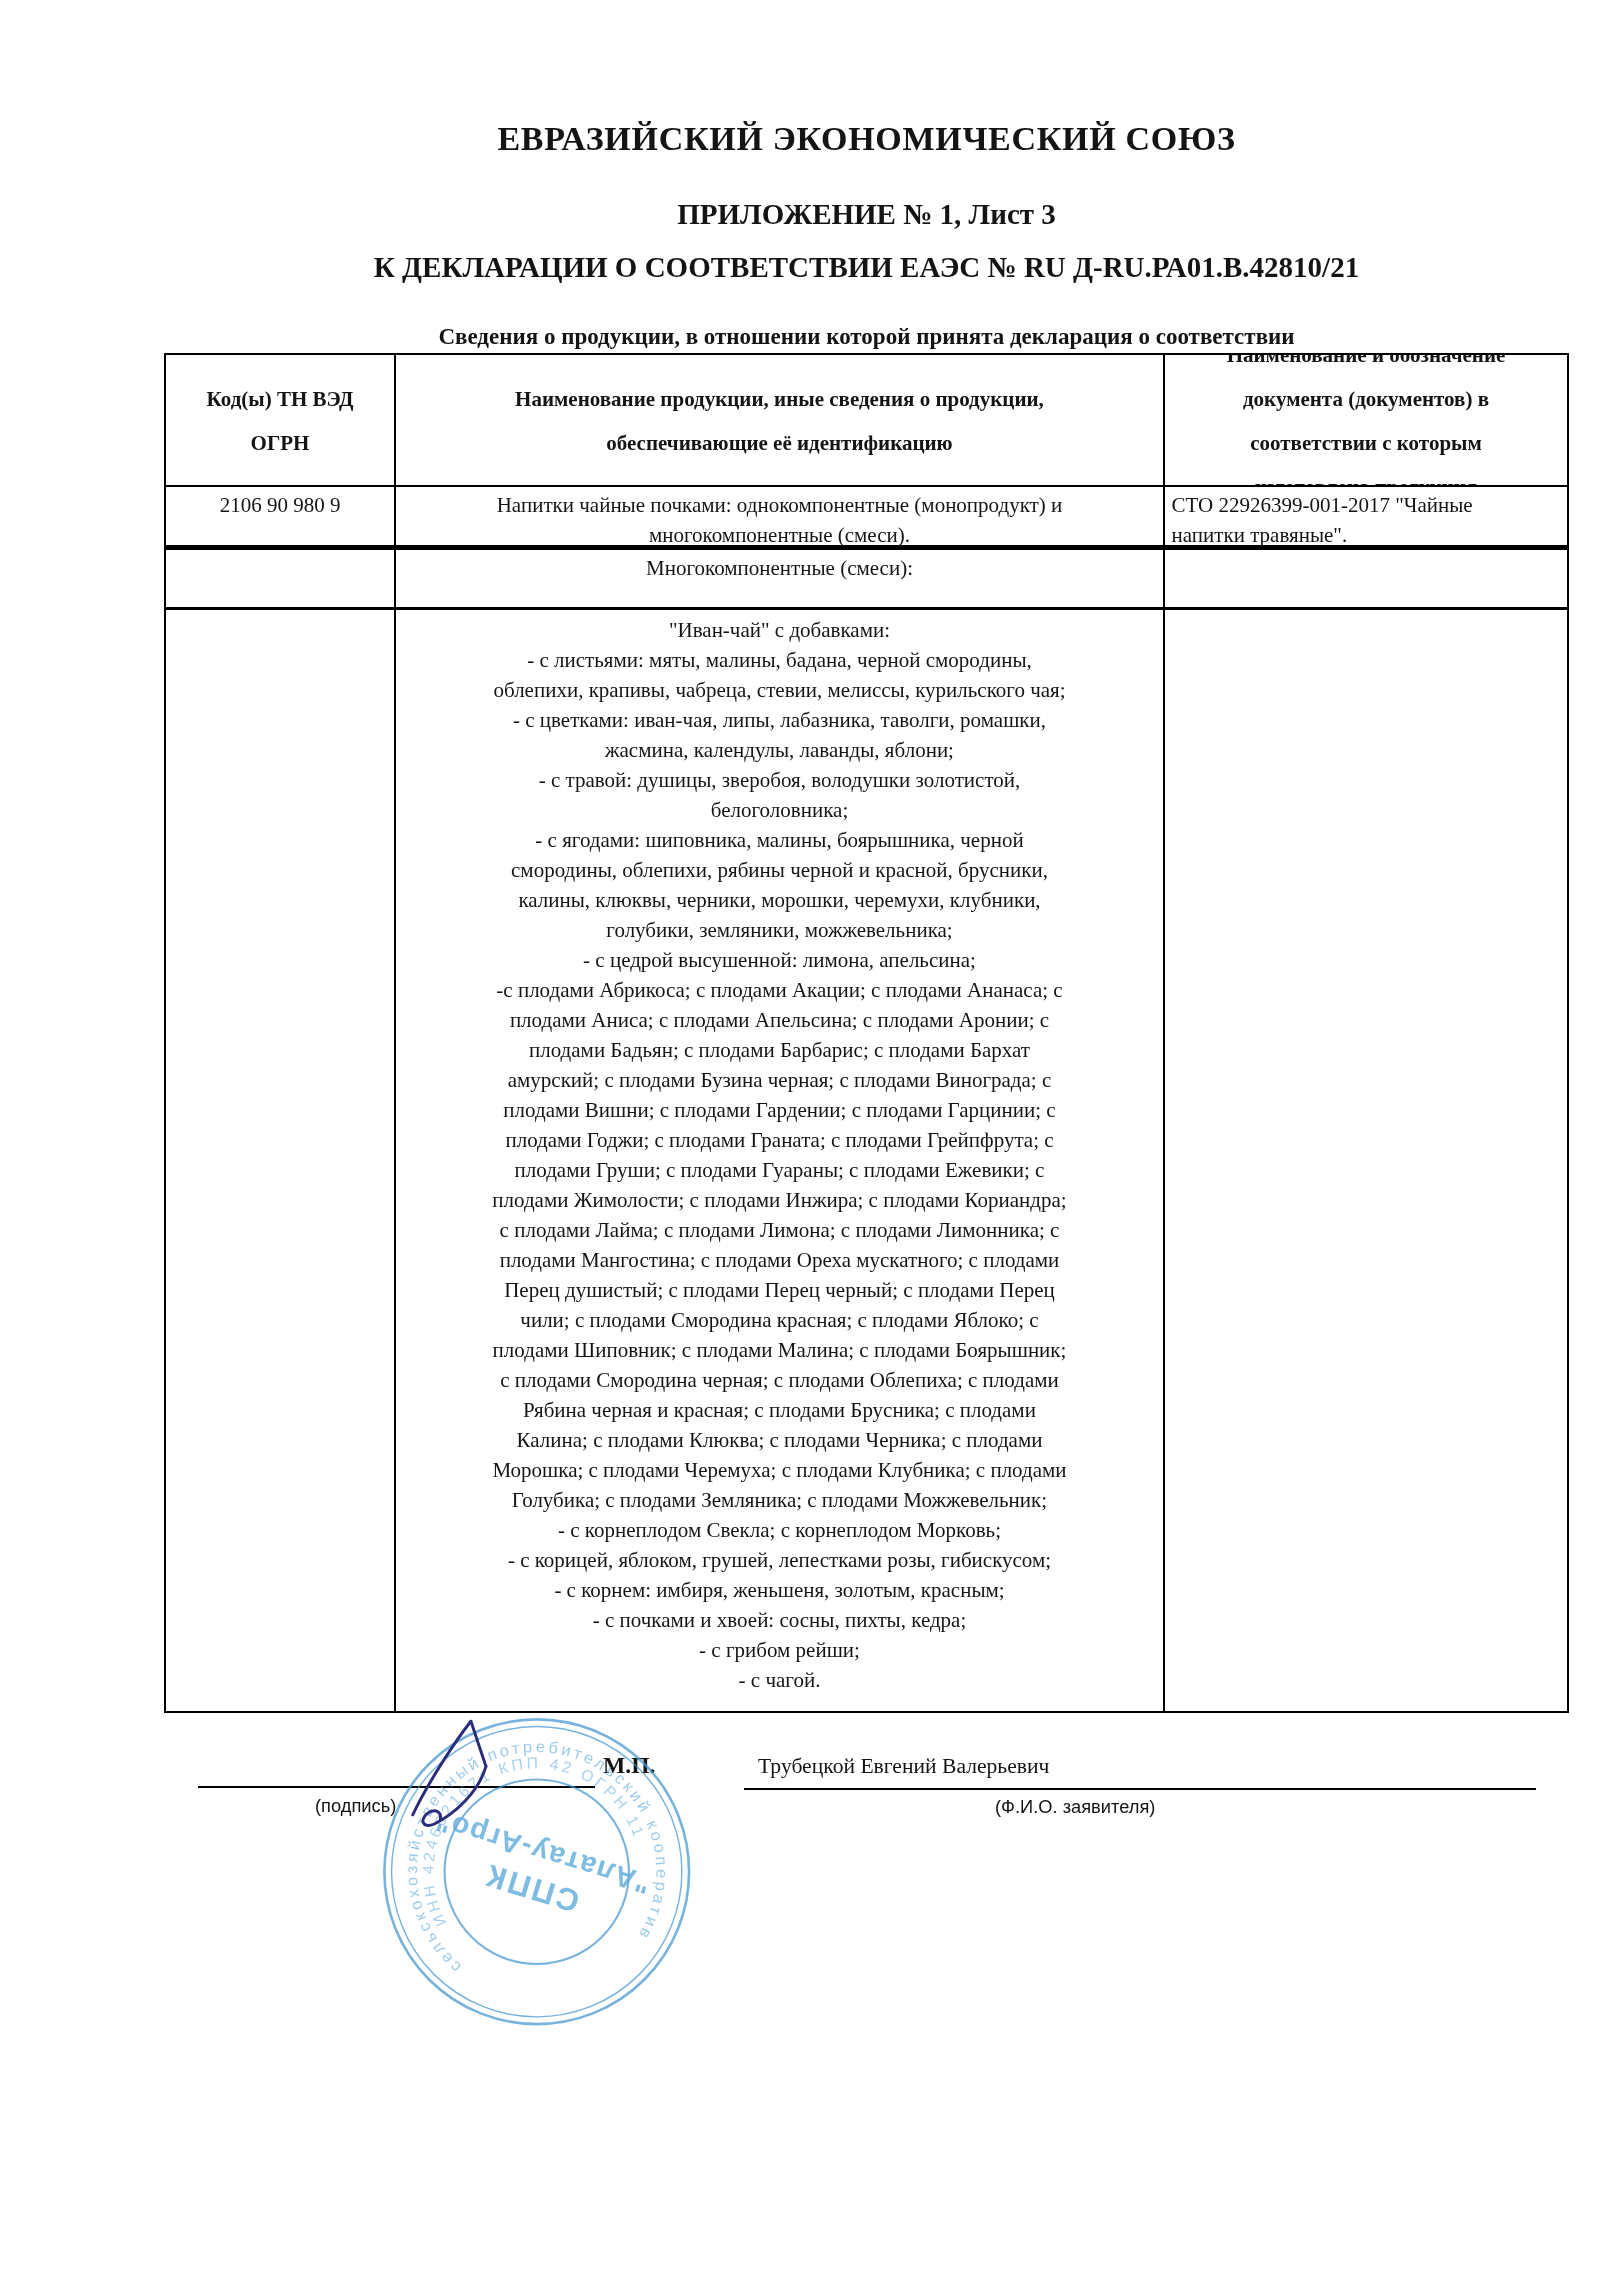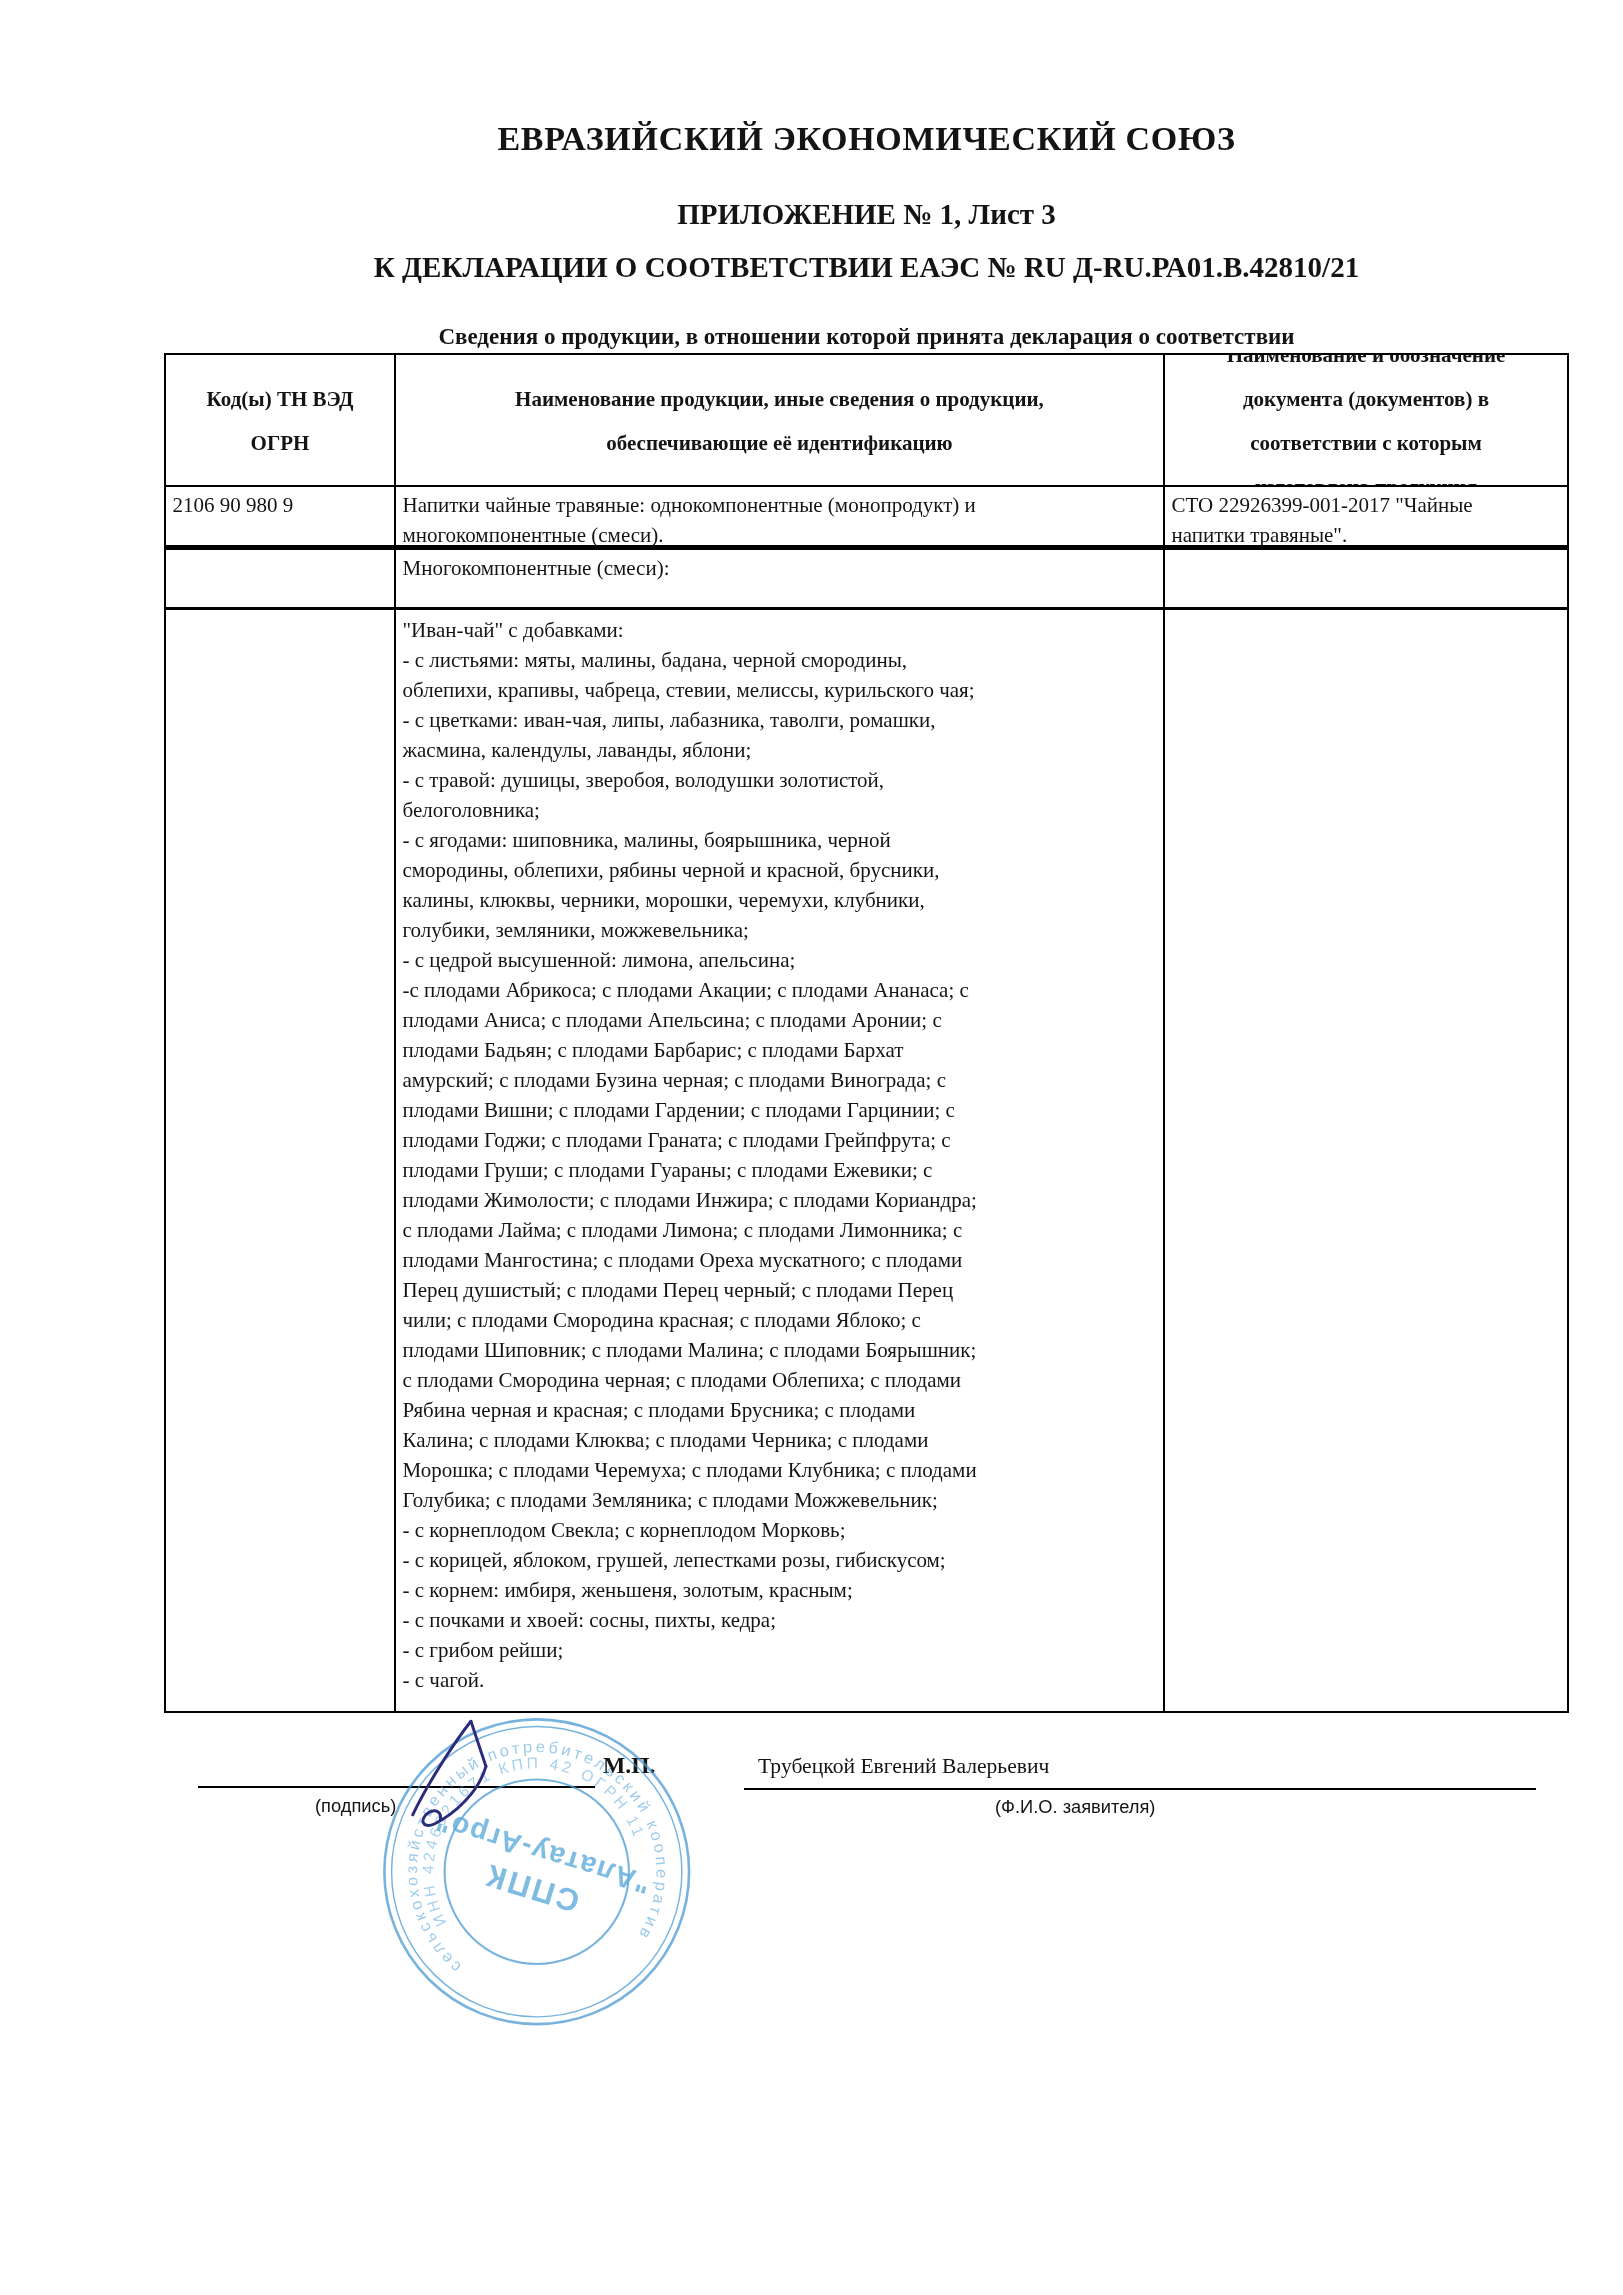--- a/index.html
+++ b/index.html
@@ -15,21 +15,21 @@
 
   .tbl{
     position:absolute;left:164px;top:353px;width:1405px;height:1360px;
     border:2.6px solid #000;box-sizing:border-box;
     display:grid;
     grid-template-columns:230px 769px 1fr;
     grid-template-rows:132px 63px 60px 1fr;
     font-size:21px;line-height:30px;
   }
   .cell{box-sizing:border-box;padding:2.6px 6.5px 0 6.5px;white-space:pre-line;overflow:hidden;}
-  .c1,.c2{border-right:2px solid #000;}
+  .c1,.c2{border-right:2px solid #000;text-align:center;}
   .hrow{border-bottom:2.6px solid #000;font-weight:bold;text-align:center;
         display:flex;align-items:center;justify-content:center;line-height:44px;}
   .r1{border-bottom:5.2px solid #000;}
   .r2{border-bottom:3.9px solid #000;}
   .r3{padding-top:5.2px;}
   .tline{line-height:30px;}
 
   .sig-line{position:absolute;height:0;border-top:2px solid #000;}
   .sig-line-left{left:198px;top:1786px;width:397px;}
   .sig-line-right{left:744px;top:1788px;width:792px;}
@@ -54,21 +54,21 @@
   <div class="cell hrow c1">Код(ы) ТН ВЭД
 ОГРН</div>
   <div class="cell hrow c2">Наименование продукции, иные сведения о продукции,
 обеспечивающие её идентификацию</div>
   <div class="cell hrow c3">Наименование и обозначение
 документа (документов) в
 соответствии с которым
 изготовлена продукция</div>
 
   <div class="cell r1 c1">2106 90 980 9</div>
-  <div class="cell r1 c2">Напитки чайные травяные: однокомпонентные (монопродукт) и
+  <div class="cell r1 c2">Напитки чайные почками: однокомпонентные (монопродукт) и
 многокомпонентные (смеси).</div>
   <div class="cell r1 c3">СТО 22926399-001-2017 "Чайные
 напитки травяные".</div>
 
   <div class="cell r2 c1"></div>
   <div class="cell r2 c2">Многокомпонентные (смеси):</div>
   <div class="cell r2 c3"></div>
 
   <div class="cell r3 c1"></div>
   <div class="cell r3 c2"><div class="tline">"Иван-чай" с добавками:</div><div class="tline">- с листьями: мяты, малины, бадана, черной смородины,</div><div class="tline">облепихи, крапивы, чабреца, стевии, мелиссы, курильского чая;</div><div class="tline">- с цветками: иван-чая, липы, лабазника, таволги, ромашки,</div><div class="tline">жасмина, календулы, лаванды, яблони;</div><div class="tline">- с травой: душицы, зверобоя, володушки золотистой,</div><div class="tline">белоголовника;</div><div class="tline">- с ягодами: шиповника, малины, боярышника, черной</div><div class="tline">смородины, облепихи, рябины черной и красной, брусники,</div><div class="tline">калины, клюквы, черники, морошки, черемухи, клубники,</div><div class="tline">голубики, земляники, можжевельника;</div><div class="tline">- с цедрой высушенной: лимона, апельсина;</div><div class="tline">-с плодами Абрикоса; с плодами Акации; с плодами Ананаса; с</div><div class="tline">плодами Аниса; с плодами Апельсина; с плодами Аронии; с</div><div class="tline">плодами Бадьян; с плодами Барбарис; с плодами Бархат</div><div class="tline">амурский; с плодами Бузина черная; с плодами Винограда; с</div><div class="tline">плодами Вишни; с плодами Гардении; с плодами Гарцинии; с</div><div class="tline">плодами Годжи; с плодами Граната; с плодами Грейпфрута; с</div><div class="tline">плодами Груши; с плодами Гуараны; с плодами Ежевики; с</div><div class="tline">плодами Жимолости; с плодами Инжира; с плодами Кориандра;</div><div class="tline">с плодами Лайма; с плодами Лимона; с плодами Лимонника; с</div><div class="tline">плодами Мангостина; с плодами Ореха мускатного; с плодами</div><div class="tline">Перец душистый; с плодами Перец черный; с плодами Перец</div><div class="tline">чили; с плодами Смородина красная; с плодами Яблоко; с</div><div class="tline">плодами Шиповник; с плодами Малина; с плодами Боярышник;</div><div class="tline">с плодами Смородина черная; с плодами Облепиха; с плодами</div><div class="tline">Рябина черная и красная; с плодами Брусника; с плодами</div><div class="tline">Калина; с плодами Клюква; с плодами Черника; с плодами</div><div class="tline">Морошка; с плодами Черемуха; с плодами Клубника; с плодами</div><div class="tline">Голубика; с плодами Земляника; с плодами Можжевельник;</div><div class="tline">- с корнеплодом Свекла; с корнеплодом Морковь;</div><div class="tline">- с корицей, яблоком, грушей, лепестками розы, гибискусом;</div><div class="tline">- с корнем: имбиря, женьшеня, золотым, красным;</div><div class="tline">- с почками и хвоей: сосны, пихты, кедра;</div><div class="tline">- с грибом рейши;</div><div class="tline">- с чагой.</div></div>

